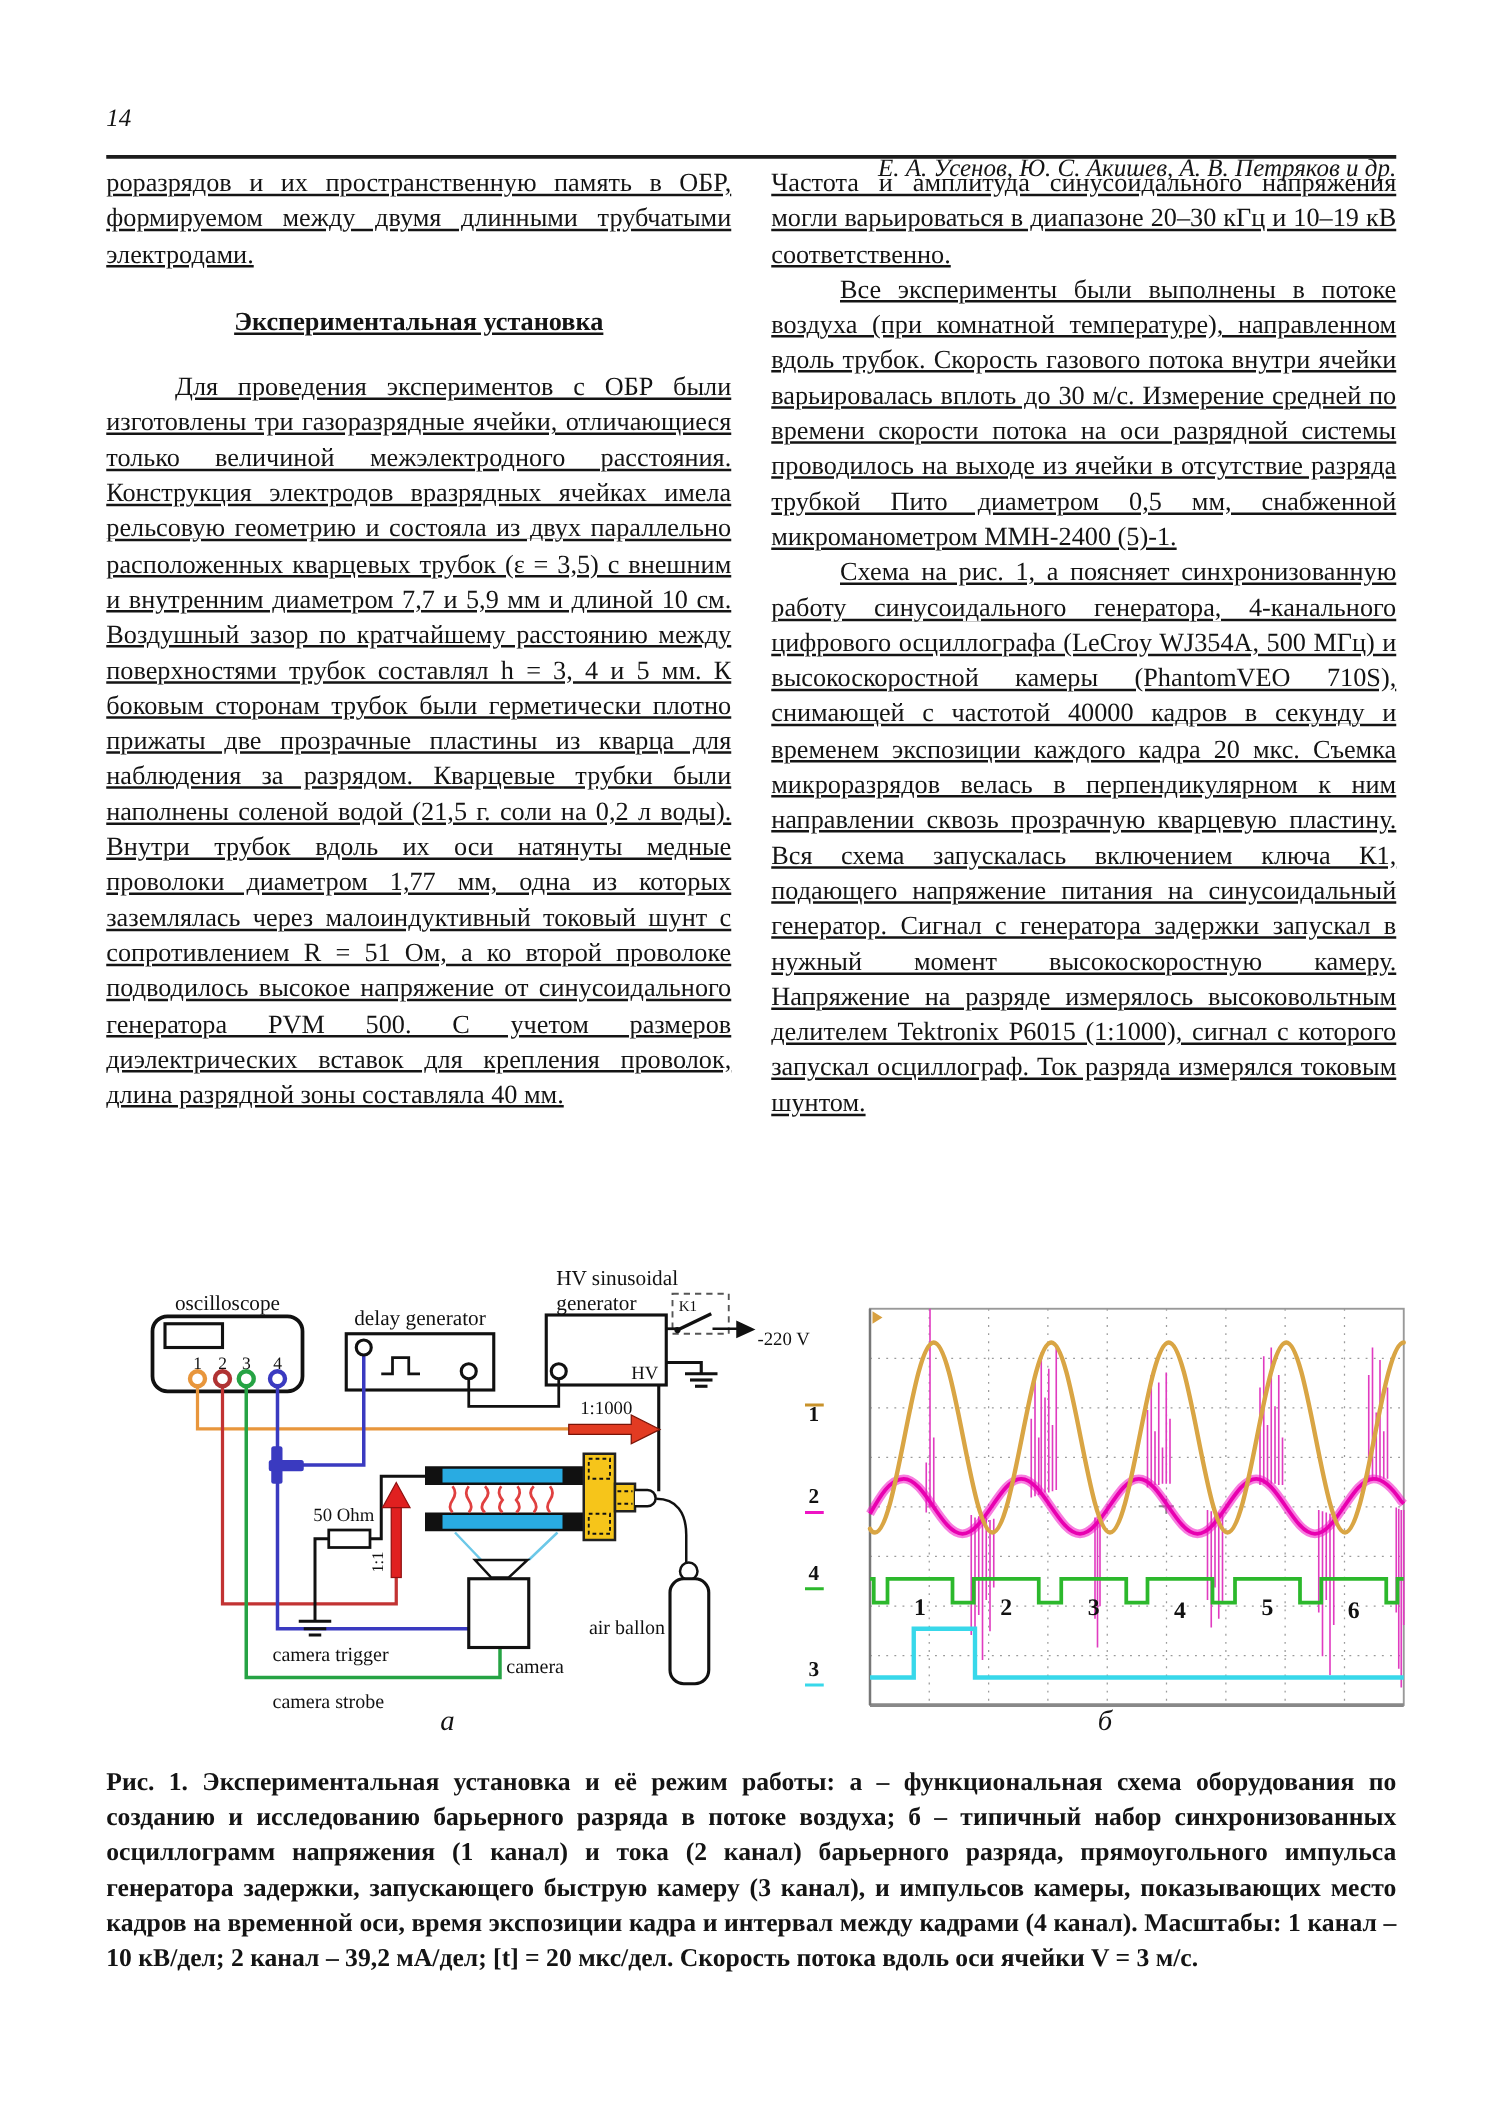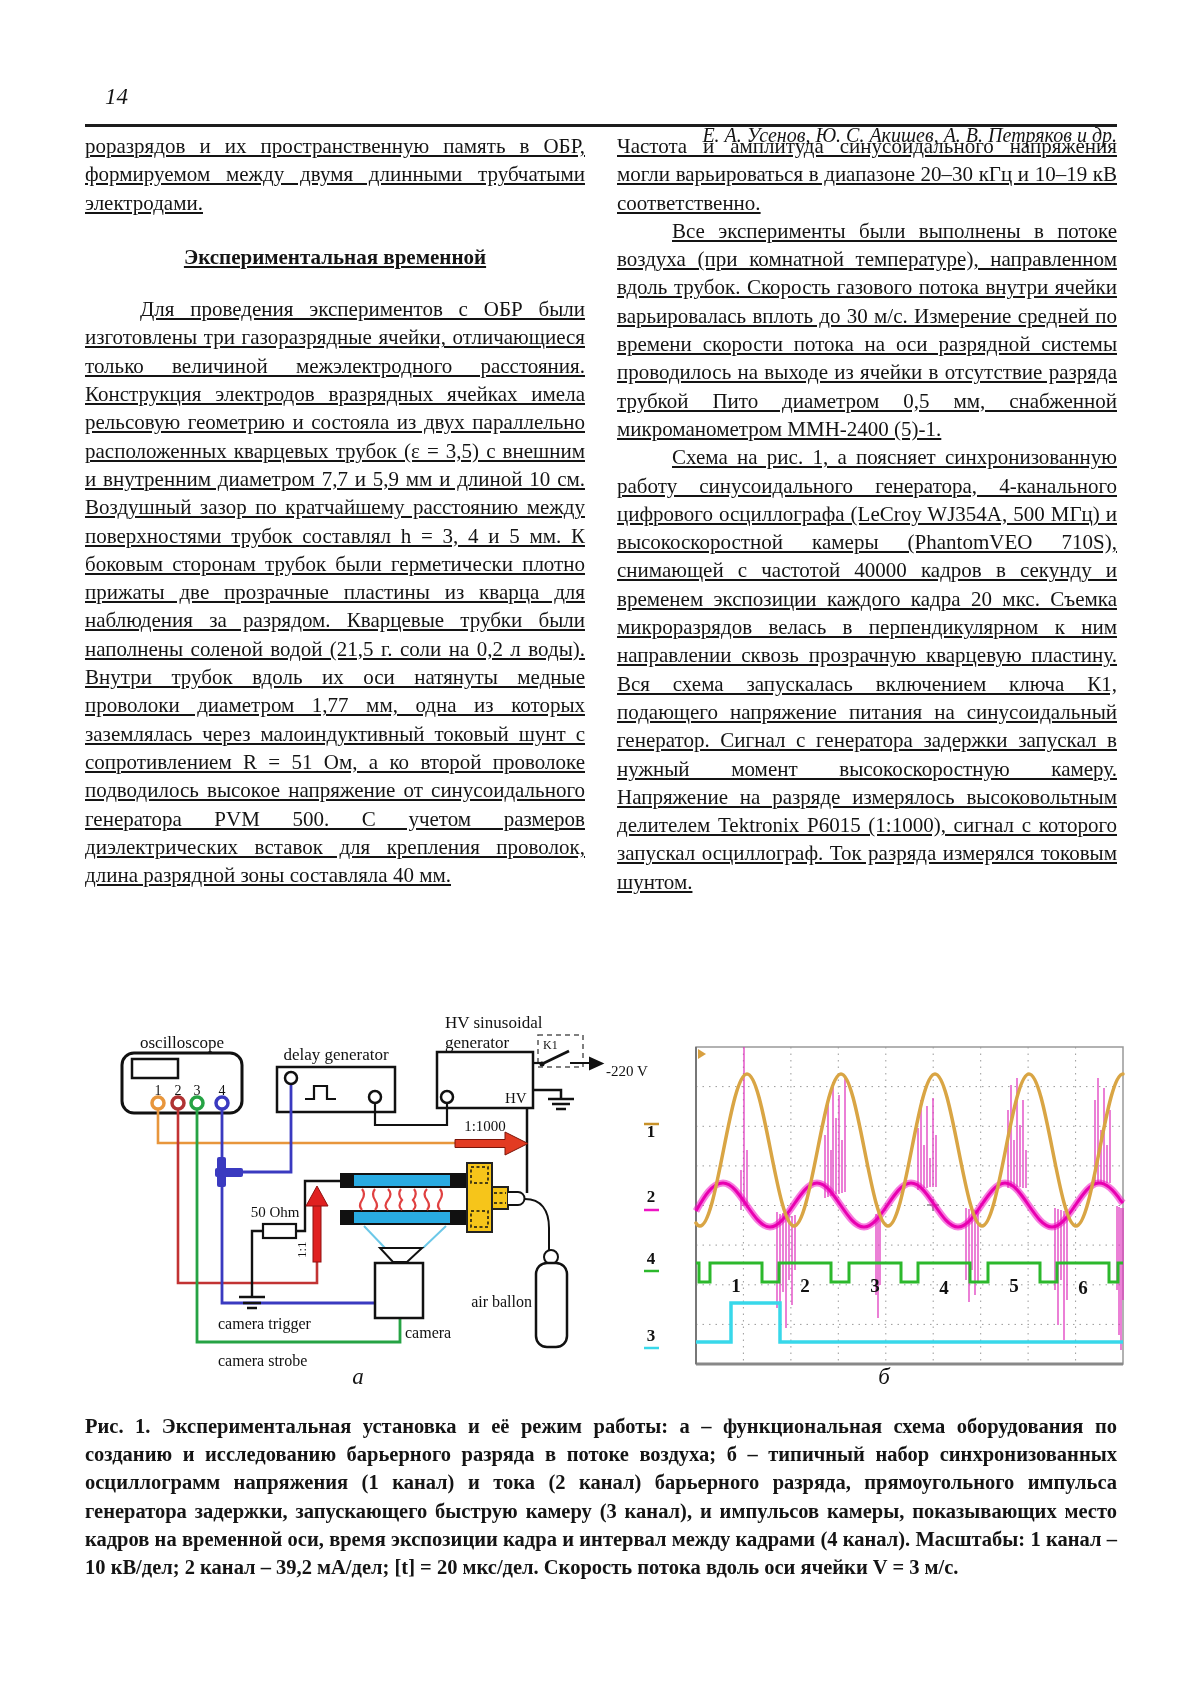--- a/index.html
+++ b/index.html
@@ -1,20 +1,20 @@
 <!DOCTYPE html>
 <html><head>
 <meta charset="utf-8">
 <style>
   html,body{margin:0;padding:0;background:#ffffff;}
   .page{position:relative;width:1200px;height:1697px;background:#fff;
         font-family:"Liberation Serif",serif;color:#141414;overflow:hidden;}
   .pos{position:absolute;}
   
-  .pgnum{left:85px;top:84px;font-size:23px;font-style:italic;margin-left:20px;}
+  .pgnum{left:85px;top:84px;font-size:20px;font-style:italic;}
   .runhead{left:85px;top:84px;width:1032px;text-align:right;font-size:20px;font-style:italic;margin-top:40px;}
   .hrule{left:85px;top:124px;width:1032px;height:3px;background:#1c1c1c;}
   
   .col{top:132px;width:500px;font-size:21px;line-height:28.3px;text-align:justify;text-decoration:underline;}
   .col-left{left:85px;}
   .col-right{left:617px;}
   .col p{margin:0;}
   .col p.ind{text-indent:55px;}
   .heading{text-align:center;font-weight:bold;margin:26px 0 24px 0 !important;}
   
@@ -29,21 +29,21 @@
 <body>
 
 <div class="page">
 
   <div class="pos pgnum">14</div>
   <div class="pos runhead">Е. А. Усенов, Ю. С. Акишев, А. В. Петряков и др.</div>
   <div class="pos hrule"></div>
 
   <div class="pos col col-left">
     <p>роразрядов и их пространственную память в ОБР, формируемом между двумя длинными трубчатыми электродами.</p>
-    <p class="heading">Экспериментальная временной</p>
+    <p class="heading">Экспериментальная установка</p>
     <p class="ind">Для проведения экспериментов с ОБР были изготовлены три газоразрядные ячейки, отличающиеся только величиной межэлектродного расстояния. Конструкция электродов вразрядных ячейках имела рельсовую геометрию и состояла из двух параллельно расположенных кварцевых трубок (ε = 3,5) с внешним и внутренним диаметром 7,7 и 5,9 мм и длиной 10 см. Воздушный зазор по кратчайшему расстоянию между поверхностями трубок составлял h = 3, 4 и 5 мм. К боковым сторонам трубок были герметически плотно прижаты две прозрачные пластины из кварца для наблюдения за разрядом. Кварцевые трубки были наполнены соленой водой (21,5 г. соли на 0,2 л воды). Внутри трубок вдоль их оси натянуты медные проволоки диаметром 1,77 мм, одна из которых заземлялась через малоиндуктивный токовый шунт с сопротивлением R = 51 Ом, а ко второй проволоке подводилось высокое напряжение от синусоидального генератора PVM 500. С учетом размеров диэлектрических вставок для крепления проволок, длина разрядной зоны составляла 40 мм.</p>
   </div>
 
   <div class="pos col col-right">
     <p>Частота и амплитуда синусоидального напряжения могли варьироваться в диапазоне 20–30 кГц и 10–19 кВ соответственно.</p>
     <p class="ind">Все эксперименты были выполнены в потоке воздуха (при комнатной температуре), направленном вдоль трубок. Скорость газового потока внутри ячейки варьировалась вплоть до 30 м/с. Измерение средней по времени скорости потока на оси разрядной системы проводилось на выходе из ячейки в отсутствие разряда трубкой Пито диаметром 0,5 мм, снабженной микроманометром ММН-2400 (5)-1.</p>
     <p class="ind">Схема на рис. 1, а поясняет синхронизованную работу синусоидального генератора, 4-канального цифрового осциллографа (LeCroy WJ354A, 500 МГц) и высокоскоростной камеры (PhantomVEO 710S), снимающей с частотой 40000 кадров в секунду и временем экспозиции каждого кадра 20 мкс. Съемка микроразрядов велась в перпендикулярном к ним направлении сквозь прозрачную кварцевую пластину. Вся схема запускалась включением ключа К1, подающего напряжение питания на синусоидальный генератор. Сигнал с генератора задержки запускал в нужный момент высокоскоростную камеру. Напряжение на разряде измерялось высоковольтным делителем Tektronix P6015 (1:1000), сигнал с которого запускал осциллограф. Ток разряда измерялся токовым шунтом.</p>
   </div>
 
   <svg class="pos" style="left:85px;top:1000px;" width="575" height="395" viewBox="0 0 575 395">

